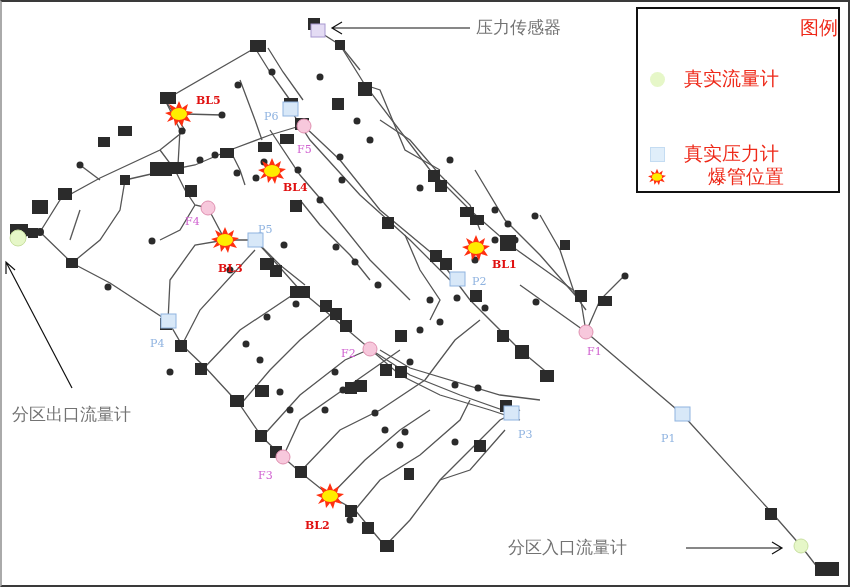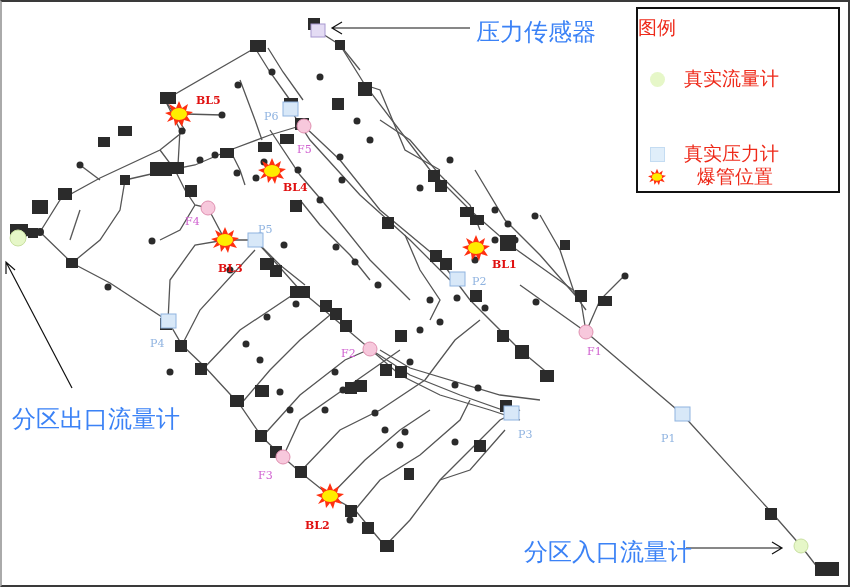--- a/index.html
+++ b/index.html
@@ -5,24 +5,24 @@
   html, body { margin:0; padding:0; background:#ffffff; }
   body { width:850px; height:587px; position:relative; overflow:hidden; font-family:"DejaVu Sans", sans-serif; }
   #frame { position:absolute; left:0; top:0; width:850px; height:587px; box-sizing:border-box;
            border-top:2px solid #3a3a3a; border-bottom:2px solid #3a3a3a; border-left:2px solid #aaaaaa; border-right:2px solid #3a3a3a; }
   svg#net { position:absolute; left:0; top:0; }
   .pipe { stroke:#555; stroke-width:1.3; fill:none; }
   .node { fill:#2b2b2b; }
   .lbl-p { fill:#8fb3e0; font-family:"DejaVu Serif", serif; font-size:11px; }
   .lbl-f { fill:#d060d0; font-family:"DejaVu Serif", serif; font-size:11px; }
   .lbl-bl { fill:#e01010; font-family:"DejaVu Serif", serif; font-size:11px; font-weight:bold; }
-  .ann { position:absolute; color:#3b82f6; font-size:24px; white-space:nowrap; }
+  .ann { position:absolute; color:#737373; font-size:17px; white-space:nowrap; }
   #legend { position:absolute; left:636px; top:7px; width:204px; height:186px; box-sizing:border-box;
             border:2px solid #111; background:#fff; }
-  #legend .title { position:absolute; left:0; right:0; top:6px; text-align:left; color:#ee2a1a; font-size:19px; }
+  #legend .title { position:absolute; left:0; right:0; top:6px; text-align:right; color:#ee2a1a; font-size:19px; }
   #legend .item { position:absolute; left:10px; height:24px; display:flex; align-items:center; }
   #legend .item .sym { width:18px; height:18px; margin-right:18px; display:flex; align-items:center; justify-content:center; }
   #legend .item .txt { color:#ee2a1a; font-size:19px; }
   .circ { width:15px; height:15px; border-radius:50%; }
   .sq { width:13px; height:13px; border:1px solid; }
 </style>
 </head>
 <body>
 
 <div id="frame"></div>
@@ -280,21 +280,21 @@
     <text class="lbl-bl" x="492" y="268">BL1</text>
     <text class="lbl-bl" x="305" y="529">BL2</text>
     <text class="lbl-bl" x="218" y="272">BL3</text>
     <text class="lbl-bl" x="283" y="191">BL4</text>
     <text class="lbl-bl" x="196" y="104">BL5</text>
   </g>
 </svg>
 
 <div class="ann" style="left:476px; top:16px;">压力传感器</div>
 <div class="ann" style="left:12px; top:403px;">分区出口流量计</div>
-<div class="ann" style="left:524px; top:536px;">分区入口流量计</div>
+<div class="ann" style="left:508px; top:536px;">分区入口流量计</div>
 
 <div id="legend">
   <div class="title">图例</div>
   <div class="item" style="top:58px;">
     <span class="sym">
         <span class="circ" style="background:#e6f7c8;"></span>
       </span>
     <span class="txt">真实流量计</span>
   </div>
   <div class="item" style="top:133px;">
@@ -302,15 +302,15 @@
         <span class="sq" style="background:#e0eefa; border-color:#c4dcf2;"></span>
       </span>
     <span class="txt">真实压力计</span>
   </div>
   <div class="item" style="top:156px;">
     <span class="sym">
       <svg width="18" height="18" viewBox="-14 -14 28 28">
           <use href="#burst"></use>
         </svg>
     </span>
-    <span class="txt" style="margin-left:13px;">爆管位置</span>
+    <span class="txt" style="margin-left:24px;">爆管位置</span>
   </div>
 </div>
 
 </body></html>

